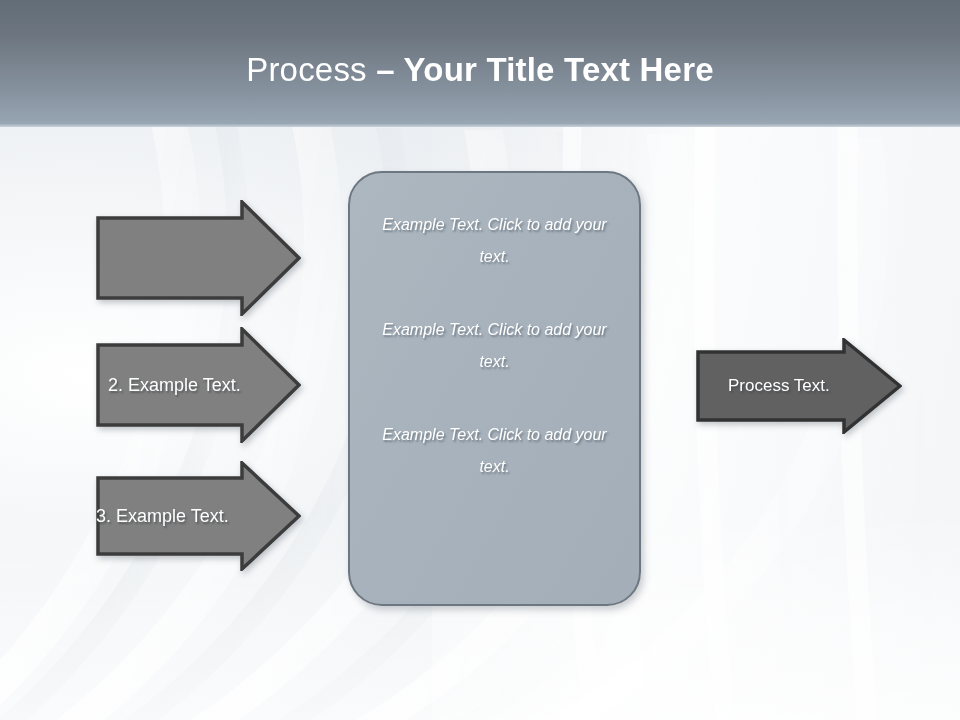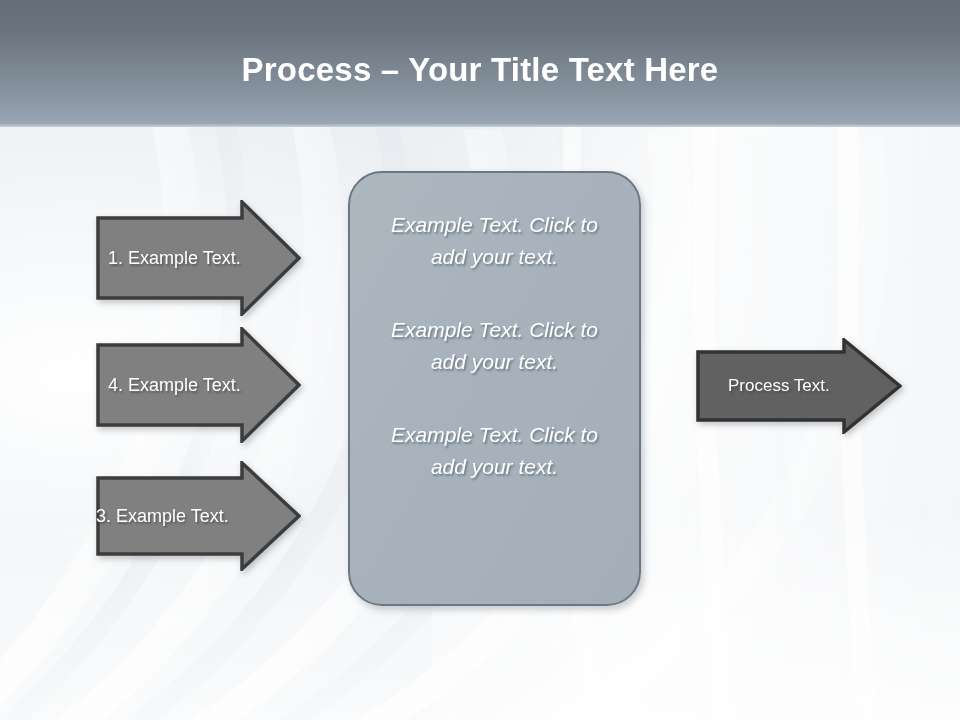--- a/index.html
+++ b/index.html
@@ -77,21 +77,21 @@
     left: 0;
     top: 50px;
     width: 960px;
     text-align: center;
     color: #ffffff;
     font-size: 33px;
     line-height: 40px;
     letter-spacing: 0.2px;
     white-space: nowrap;
   }
-  .slide-title .t-bold { font-weight: bold; }
+  .slide-title .t-bold { font-weight: normal; }
   .slide-title .t-reg  { font-weight: bold; }
 
   
   .center-box {
     position: absolute;
     left: 348px;
     top: 171px;
     width: 293px;
     height: 435px;
     border-radius: 34px;
@@ -103,21 +103,21 @@
     flex-direction: column;
     justify-content: flex-start;
     align-items: center;
     padding-top: 36px;
   }
   .box-para {
     width: 232px;
     text-align: center;
     color: #ffffff;
     font-style: italic;
-    font-size: 21px;
+    font-size: 16px;
     line-height: 32px;
     text-shadow: 1.5px 2px 2px rgba(70,80,90,0.55);
     margin-bottom: 41px;
   }
   .box-para:last-child { margin-bottom: 0; }
 
   
   .arrow {
     position: absolute;
     display: flex;
@@ -207,28 +207,27 @@
   <div class="center-box">
     <div class="box-para">Example Text. Click  to add your text.</div>
     <div class="box-para">Example Text. Click  to add your text.</div>
     <div class="box-para">Example Text. Click  to add your text.</div>
   </div>
 
   <div class="arrow" id="arrow-step-1">
     <svg class="arrow-shape" viewBox="0 0 205 116" preserveAspectRatio="none" xmlns="http://www.w3.org/2000/svg">
       <polygon points="2,18 146,18 146,2 203,58 146,114 146,98 2,98" fill="#808080" stroke="#3c3c3c" stroke-width="3.5" stroke-linejoin="miter"></polygon>
     </svg>
-    <span class="arrow-label">1. Example Text.</span>
   </div>
 
   <div class="arrow" id="arrow-step-2">
     <svg class="arrow-shape" viewBox="0 0 205 116" preserveAspectRatio="none" xmlns="http://www.w3.org/2000/svg">
       <polygon points="2,18 146,18 146,2 203,58 146,114 146,98 2,98" fill="#808080" stroke="#3c3c3c" stroke-width="3.5" stroke-linejoin="miter"></polygon>
     </svg>
-    <span class="arrow-label">4. Example Text.</span>
+    <span class="arrow-label">2. Example Text.</span>
   </div>
 
   <div class="arrow" id="arrow-step-3">
     <svg class="arrow-shape" viewBox="0 0 205 110" preserveAspectRatio="none" xmlns="http://www.w3.org/2000/svg">
       <polygon points="2,17 146,17 146,2 203,55 146,108 146,93 2,93" fill="#808080" stroke="#3c3c3c" stroke-width="3.5" stroke-linejoin="miter"></polygon>
     </svg>
     <span class="arrow-label">3. Example Text.</span>
   </div>
 
   <div class="arrow" id="arrow-result">

